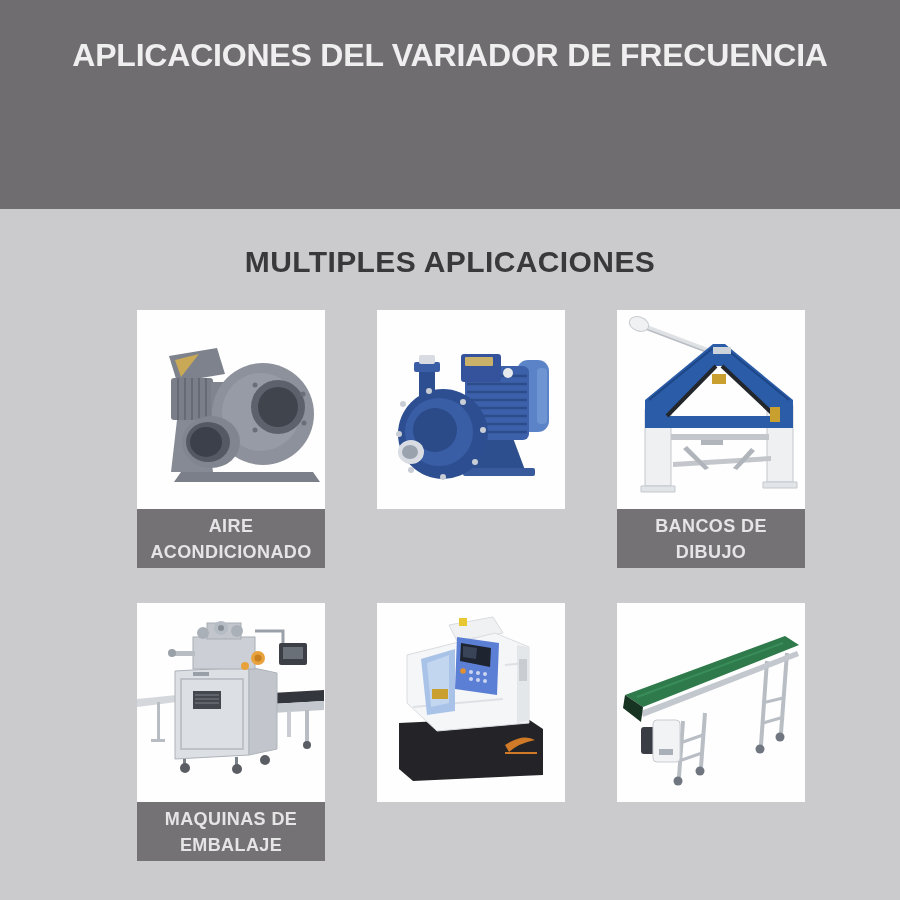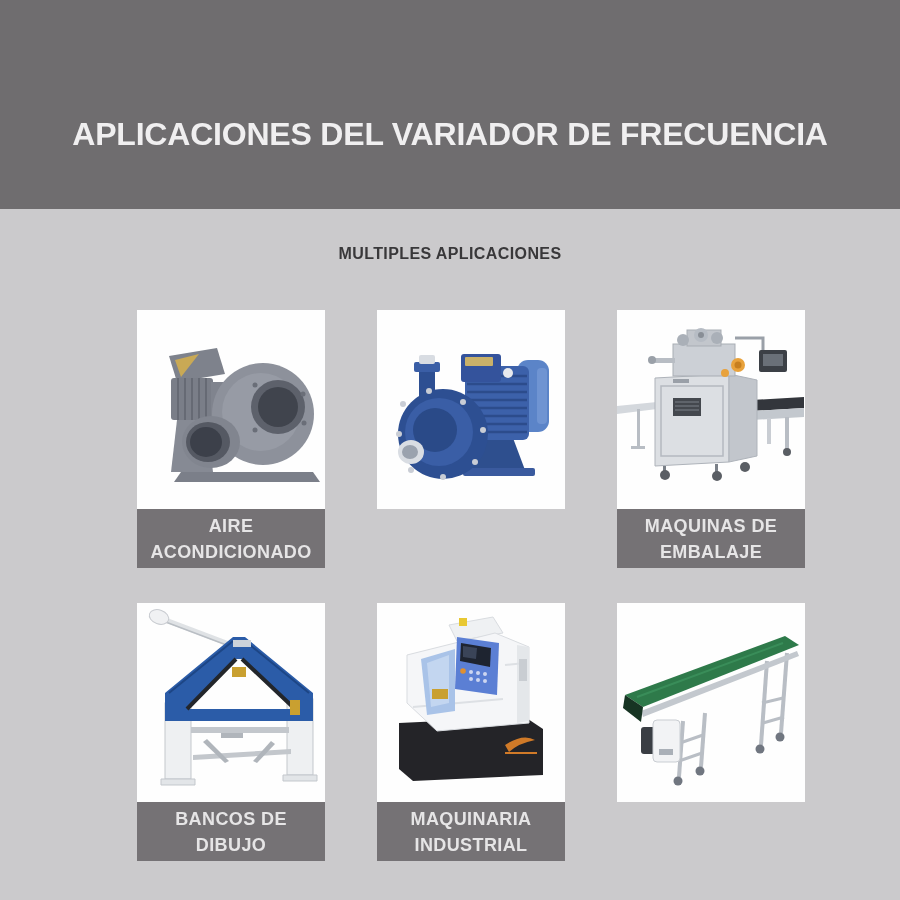--- a/index.html
+++ b/index.html
@@ -6,27 +6,27 @@
   body{
     width:900px;height:900px;position:relative;overflow:hidden;
     background:var(--page_bg,#cbcacc);
     font-family:"Liberation Sans","DejaVu Sans",sans-serif;
   }
   .header{
     position:absolute;top:0;left:0;width:900px;height:209px;
     background:var(--header_bg,#6f6d6f);
   }
   .header h1{
-    margin:0;padding-top:116px;text-align:center;
+    margin:0;padding-top:37px;text-align:center;
     font-size:32px;font-weight:bold;letter-spacing:-0.2px;
     color:var(--header_text,#f0eff0);
   }
   .subtitle{
     position:absolute;top:245px;left:0;width:900px;text-align:center;
-    font-size:16px;font-weight:bold;letter-spacing:0.4px;
+    font-size:30px;font-weight:bold;letter-spacing:0.4px;
     color:var(--subtitle_text,#39383a);
   }
   .grid{
     position:absolute;left:109px;top:310px;
     display:grid;grid-template-columns:repeat(3,188px);
     column-gap:52px;row-gap:35px;padding-left:28px;
   }
   .card{width:188px;display:flex;flex-direction:column;}
   .card-image{
     width:188px;height:199px;background:var(--card_bg,#fefefe);
@@ -117,20 +117,55 @@
           <circle cx="22" cy="124" r="3" fill="#c9cdd5"></circle>
         </g>
       </svg>
     </div>
   </div>
 
   <div class="card">
     <div class="card-image">
       <svg viewBox="0 0 188 199">
         <g>
+          <line x1="100" y1="44" x2="26" y2="16" stroke="#dfe2e5" stroke-width="5"></line>
+          <line x1="100" y1="46" x2="26" y2="18" stroke="#b9bec4" stroke-width="1.5"></line>
+          <ellipse cx="22" cy="14" rx="10" ry="7" transform="rotate(20 22 14)" fill="#f0f1f3" stroke="#c9ccd1"></ellipse>
+        </g>
+        <g>
+          <rect x="28" y="100" width="26" height="76" fill="#eef0f2" stroke="#c3c7cc"></rect>
+          <polygon points="24,176 58,176 58,182 24,182" fill="#e2e5e8" stroke="#c3c7cc"></polygon>
+          <rect x="150" y="96" width="26" height="76" fill="#eef0f2" stroke="#c3c7cc"></rect>
+          <polygon points="146,172 180,172 180,178 146,178" fill="#e2e5e8" stroke="#c3c7cc"></polygon>
+        </g>
+        <g>
+          <rect x="54" y="124" width="98" height="6" fill="#c3c7cc"></rect>
+          <rect x="84" y="130" width="22" height="5" fill="#b0b5bb"></rect>
+          <polygon points="56,152 154,146 154,151 56,157" fill="#c3c7cc"></polygon>
+          <polygon points="70,136 92,158 88,160 66,139" fill="#b0b5bb"></polygon>
+          <polygon points="134,138 116,158 120,160 138,141" fill="#b0b5bb"></polygon>
+        </g>
+        <g>
+          <path fill-rule="evenodd" fill="#2b5ca8" d="M28,90 L96,34 L108,34 L176,90 L176,118 L28,118 Z
+               M50,106 L99,56 L105,56 L158,106 Z"></path>
+          <path d="M99,56 L50,106 M105,56 L158,106" stroke="#23262b" stroke-width="4"></path>
+          <path d="M96,38 L32,90 M108,38 L172,90" stroke="#1d4686" stroke-width="2"></path>
+          <rect x="96" y="37" width="18" height="7" fill="#cdd3da"></rect>
+          <rect x="95" y="64" width="14" height="10" fill="#c9a030"></rect>
+          <rect x="153" y="97" width="10" height="15" fill="#c9a030"></rect>
+        </g>
+      </svg>
+    </div>
+    <div class="card-caption">BANCOS DE DIBUJO</div>
+  </div>
+
+  <div class="card">
+    <div class="card-image">
+      <svg viewBox="0 0 188 199">
+        <g>
           <polygon points="100,92 187,87 187,98 100,103" fill="#33363c"></polygon>
           <polygon points="100,103 187,98 187,107 100,112" fill="#c3c8ce"></polygon>
           <rect x="168" y="107" width="4" height="32" fill="#b8bdc4"></rect>
           <rect x="150" y="108" width="4" height="26" fill="#c9cdd3"></rect>
           <circle cx="170" cy="142" r="4" fill="#5a5e64"></circle>
         </g>
         <g>
           <polygon points="0,96 40,92 40,99 0,104" fill="#d4d8dd"></polygon>
           <rect x="20" y="99" width="3" height="38" fill="#b8bdc4"></rect>
           <rect x="14" y="136" width="14" height="3" fill="#b8bdc4"></rect>
@@ -170,55 +205,20 @@
         </g>
       </svg>
     </div>
     <div class="card-caption">MAQUINAS DE EMBALAJE</div>
   </div>
 
   <div class="card">
     <div class="card-image">
       <svg viewBox="0 0 188 199">
         <g>
-          <line x1="100" y1="44" x2="26" y2="16" stroke="#dfe2e5" stroke-width="5"></line>
-          <line x1="100" y1="46" x2="26" y2="18" stroke="#b9bec4" stroke-width="1.5"></line>
-          <ellipse cx="22" cy="14" rx="10" ry="7" transform="rotate(20 22 14)" fill="#f0f1f3" stroke="#c9ccd1"></ellipse>
-        </g>
-        <g>
-          <rect x="28" y="100" width="26" height="76" fill="#eef0f2" stroke="#c3c7cc"></rect>
-          <polygon points="24,176 58,176 58,182 24,182" fill="#e2e5e8" stroke="#c3c7cc"></polygon>
-          <rect x="150" y="96" width="26" height="76" fill="#eef0f2" stroke="#c3c7cc"></rect>
-          <polygon points="146,172 180,172 180,178 146,178" fill="#e2e5e8" stroke="#c3c7cc"></polygon>
-        </g>
-        <g>
-          <rect x="54" y="124" width="98" height="6" fill="#c3c7cc"></rect>
-          <rect x="84" y="130" width="22" height="5" fill="#b0b5bb"></rect>
-          <polygon points="56,152 154,146 154,151 56,157" fill="#c3c7cc"></polygon>
-          <polygon points="70,136 92,158 88,160 66,139" fill="#b0b5bb"></polygon>
-          <polygon points="134,138 116,158 120,160 138,141" fill="#b0b5bb"></polygon>
-        </g>
-        <g>
-          <path fill-rule="evenodd" fill="#2b5ca8" d="M28,90 L96,34 L108,34 L176,90 L176,118 L28,118 Z
-               M50,106 L99,56 L105,56 L158,106 Z"></path>
-          <path d="M99,56 L50,106 M105,56 L158,106" stroke="#23262b" stroke-width="4"></path>
-          <path d="M96,38 L32,90 M108,38 L172,90" stroke="#1d4686" stroke-width="2"></path>
-          <rect x="96" y="37" width="18" height="7" fill="#cdd3da"></rect>
-          <rect x="95" y="64" width="14" height="10" fill="#c9a030"></rect>
-          <rect x="153" y="97" width="10" height="15" fill="#c9a030"></rect>
-        </g>
-      </svg>
-    </div>
-    <div class="card-caption">BANCOS DE DIBUJO</div>
-  </div>
-
-  <div class="card">
-    <div class="card-image">
-      <svg viewBox="0 0 188 199">
-        <g>
           <polygon points="22,120 148,114 166,126 166,172 36,178 22,166" fill="#242428"></polygon>
           <path d="M128,142 q18,-12 30,-5 q-16,3 -26,12 z" fill="#d07a28"></path>
           <path d="M128,150 h32" stroke="#d07a28" stroke-width="2"></path>
         </g>
         <g>
           <polygon points="72,22 116,14 126,30 80,38" fill="#eff1f3" stroke="#d9dce0"></polygon>
           <rect x="82" y="15" width="8" height="8" fill="#e8c832"></rect>
           <polygon points="30,52 118,30 152,44 152,120 60,128 30,100" fill="#f5f6f8" stroke="#d9dce0"></polygon>
           <polygon points="140,42 152,44 152,118 140,120" fill="#e4e7ea"></polygon>
           <path d="M36,104 L126,96 M128,62 L148,60" stroke="#dde0e4" stroke-width="2"></path>
@@ -236,21 +236,20 @@
           <circle cx="101" cy="77" r="2" fill="#cdd6f0"></circle>
           <circle cx="108" cy="78" r="2" fill="#cdd6f0"></circle>
         </g>
         <g>
           <polygon points="44,56 78,46 78,108 50,112" fill="#a9c3e8"></polygon>
           <polygon points="50,60 72,52 72,100 54,104" fill="#c3d6f0"></polygon>
           <rect x="55" y="86" width="16" height="10" fill="#c9a030"></rect>
         </g>
       </svg>
     </div>
-    <div class="card-caption">MAQUINARIA INDUSTRIAL</div>
   </div>
 
   <div class="card">
     <div class="card-image">
       <svg viewBox="0 0 188 199">
         <g stroke="#b9bec5" stroke-width="4" fill="none">
           <path d="M150,58 L144,142"></path>
           <path d="M170,50 L164,130"></path>
           <path d="M145,100 L166,95 M146,120 L167,114" stroke-width="3"></path>
           <path d="M66,118 L62,174"></path>

